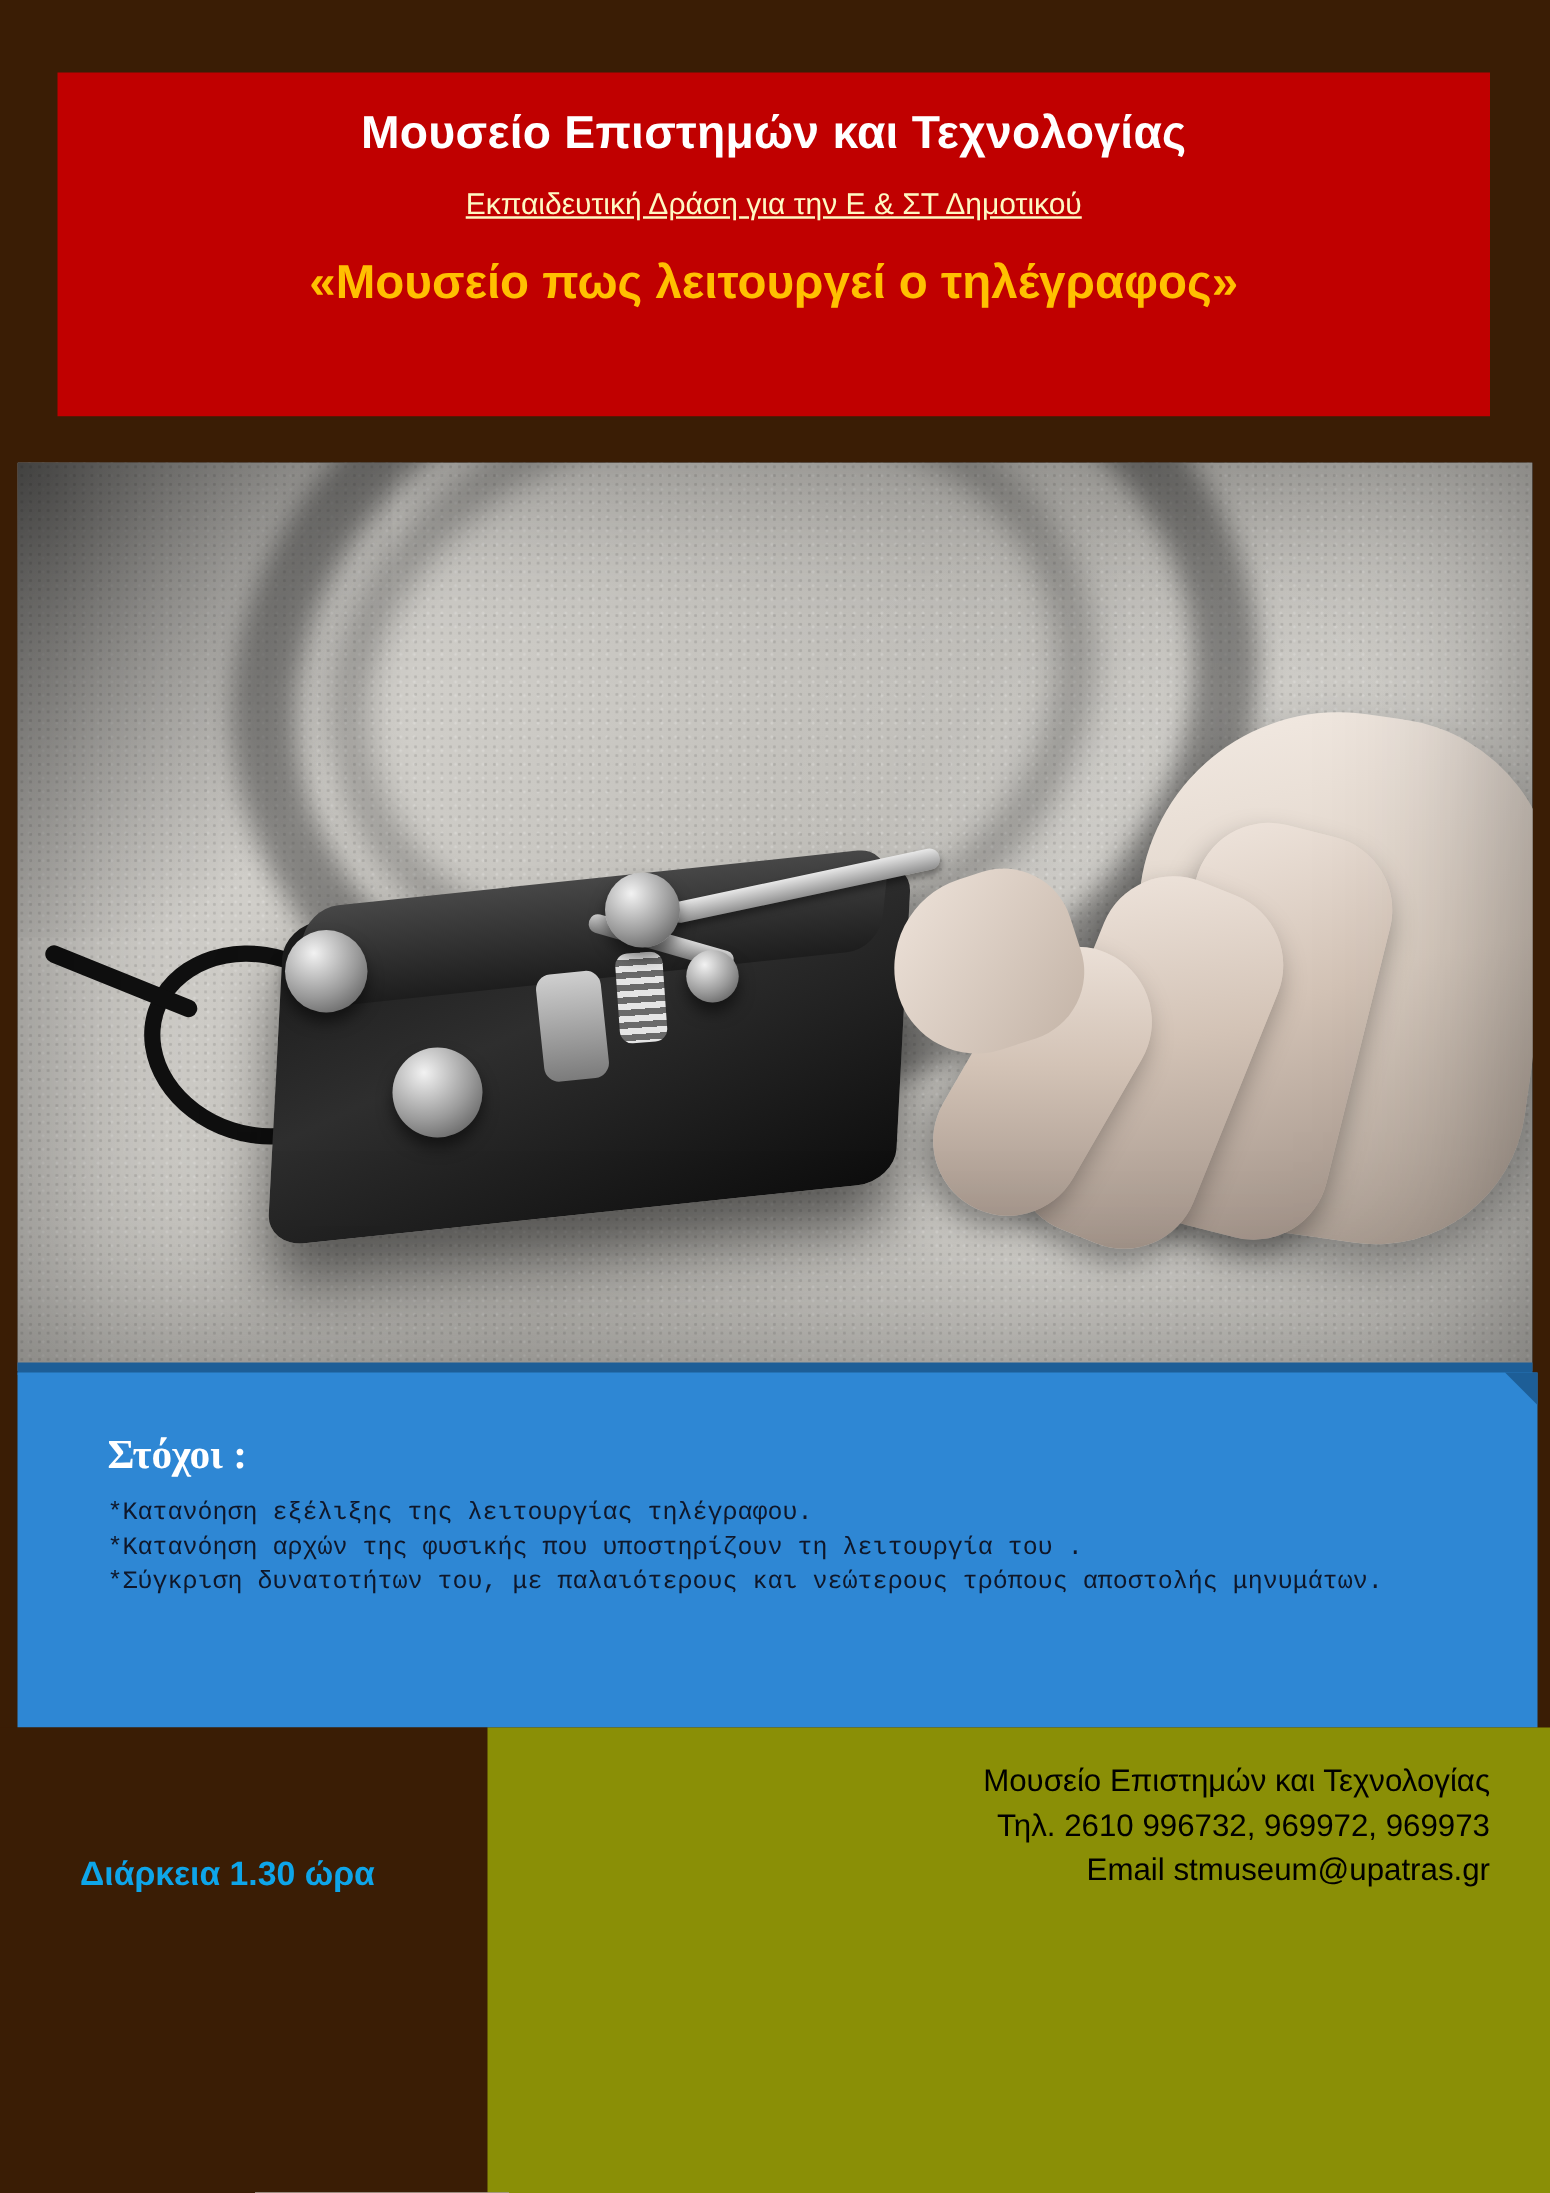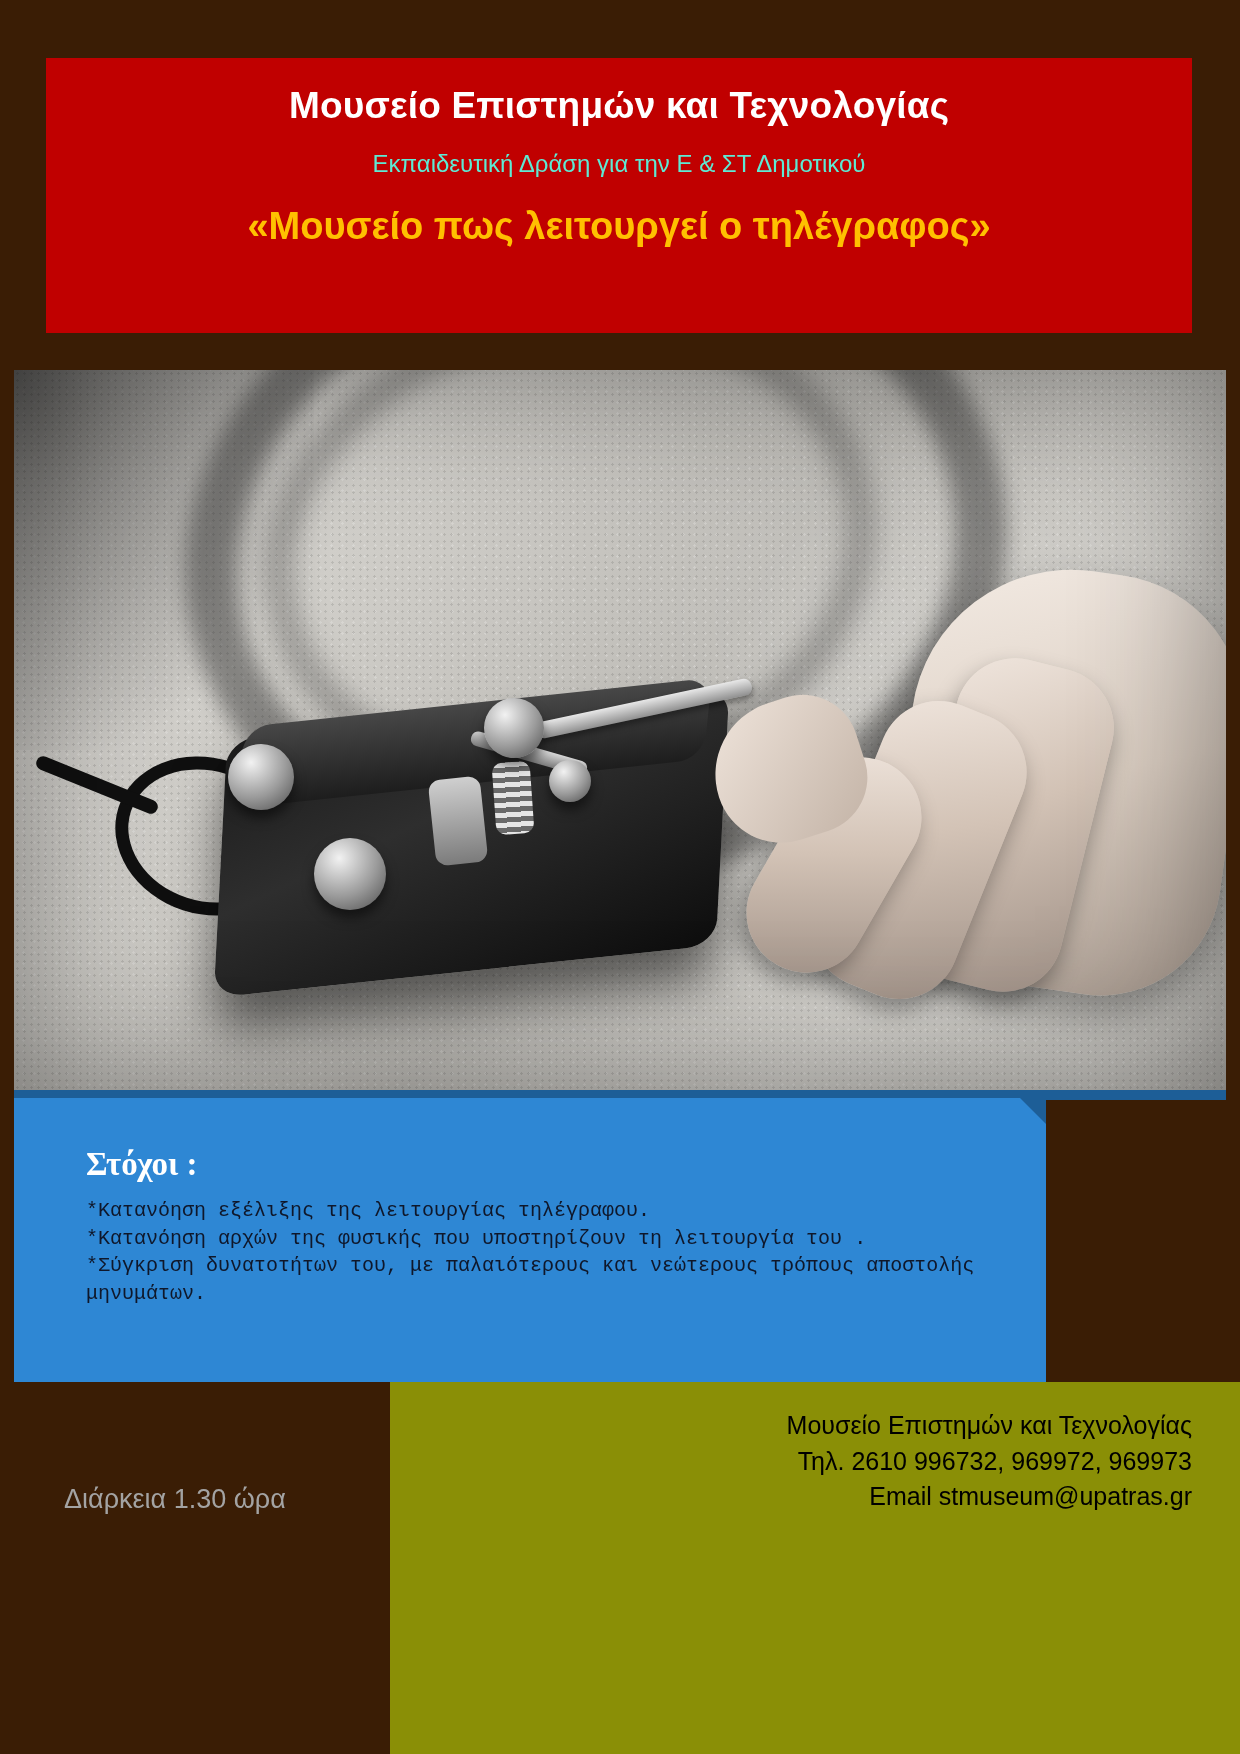--- a/index.html
+++ b/index.html
@@ -35,25 +35,26 @@
     text-align: center;
   }
   .header-line1, .header-line2 {
     color: #ffffff;
     font-size: 37px;
     font-weight: bold;
     line-height: 1.42;
     letter-spacing: 0.2px;
   }
   .header-sub {
-    color: #5eead4;
+    color: #fef9c3;
     font-size: 24px;
     font-weight: normal;
     margin-top: 14px;
     line-height: 1.4;
+    text-decoration: underline;
   }
   .header-title {
     color: #ffc000;
     font-size: 38px;
     font-weight: bold;
     margin-top: 22px;
     line-height: 1.3;
   }
 
   
@@ -229,21 +230,21 @@
   .photo-vignette {
     position: absolute; inset: 0;
     box-shadow: inset 0 0 160px rgba(0,0,0,0.45);
   }
 
   
   .objectives {
     position: absolute;
     left: 14px;
     top: 1098px;
-    width: 1032px;
+    width: 1216px;
     height: 284px;
     background: #2e87d4;
     box-sizing: border-box;
     padding: 48px 70px 0 72px;
   }
   .obj-shadow-top {
     position: absolute;
     left: 14px; top: 1090px; width: 1212px; height: 10px;
     background: #1d5e97;
   }
@@ -274,23 +275,23 @@
     left: 0;
     top: 1382px;
     width: 390px;
     height: 372px;
     background: #3a1d05;
   }
   .footer-duration {
     position: absolute;
     left: 64px;
     top: 1484px;
-    color: #a3a3a3;
+    color: #0ea5e9;
     font-size: 27px;
-    font-weight: normal;
+    font-weight: bold;
   }
   .footer-right {
     position: absolute;
     left: 390px;
     top: 1382px;
     width: 850px;
     height: 372px;
     background: #8a8f06;
     box-sizing: border-box;
     padding: 26px 48px 0 0;

